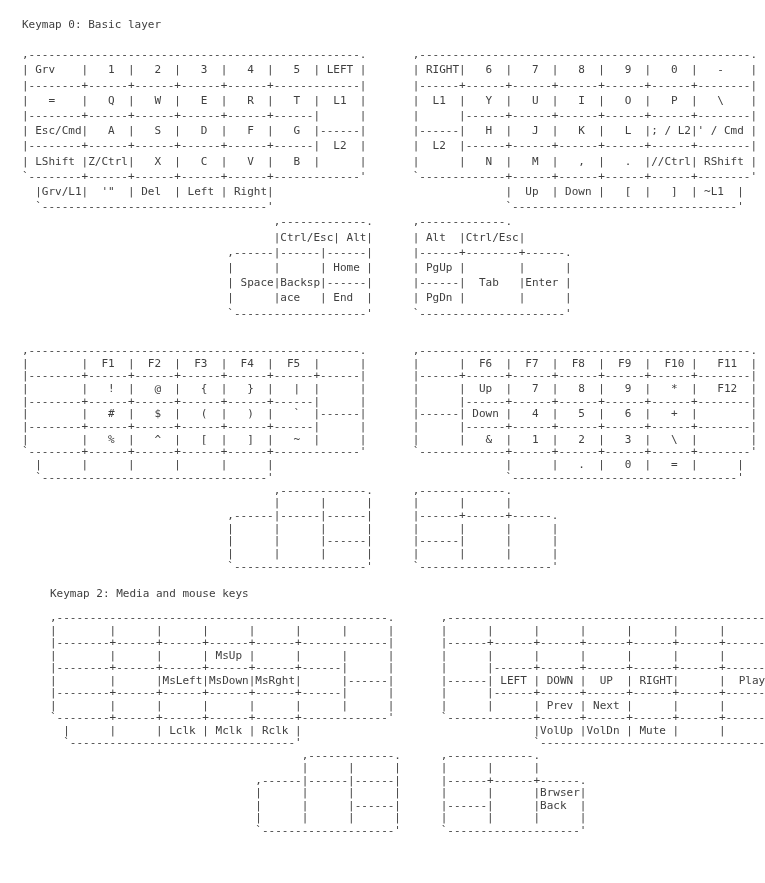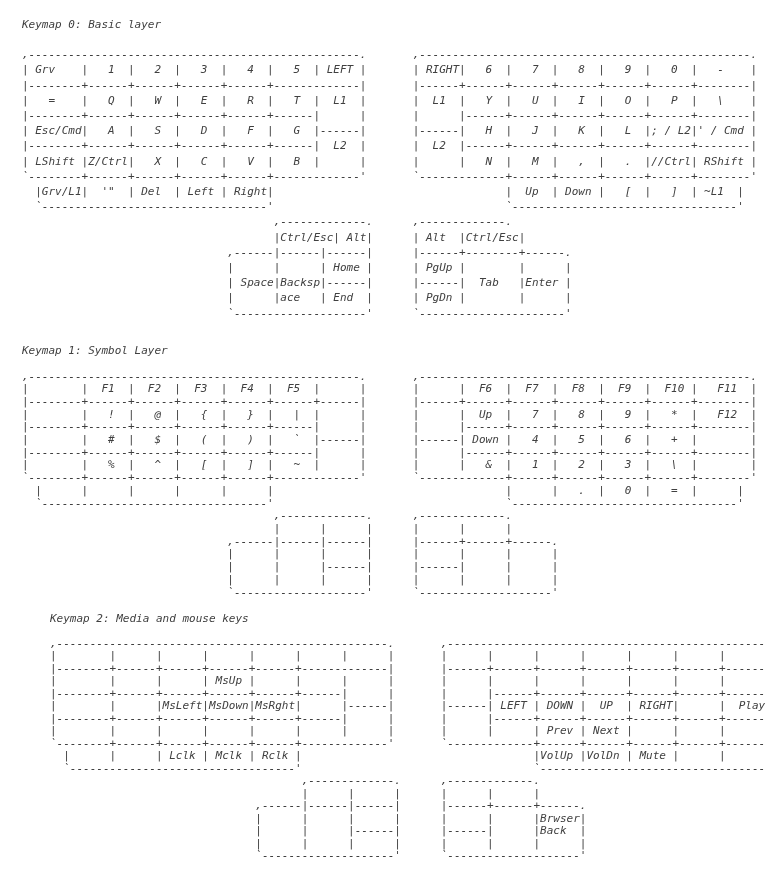--- a/index.html
+++ b/index.html
@@ -16,21 +16,20 @@
     padding: 17px 0 0 22px;
     font-family: "DejaVu Sans Mono", "Liberation Mono", monospace;
     color: #404040;
     background: #ffffff;
   }
   pre {
     margin: 0;
     font-family: inherit;
     font-size: 11px;
     white-space: pre;
-    font-style: italic;
   }
   .section { display: block; }
   .s0 pre { line-height: 15.2px; }
   .s1 pre { line-height: 12.7px; }
   .s2 pre { line-height: 12.5px; margin-left: 28px; }
   .s0 .diagram { margin-top: 15px; }
   .s1 .diagram { margin-top: 13px; }
   .s2 .diagram { margin-top: 12px; }
   .s0 { margin-bottom: 24px; }
   .s1 { margin-bottom: 14px; }
@@ -56,21 +55,20 @@
                                       ,-------------.      ,-------------.
                                       |Ctrl/Esc| Alt|      | Alt  |Ctrl/Esc|
                                ,------|------|------|      |------+--------+------.
                                |      |      | Home |      | PgUp |        |      |
                                | Space|Backsp|------|      |------|  Tab   |Enter |
                                |      |ace   | End  |      | PgDn |        |      |
                                `--------------------'      `----------------------'</pre>
   </div>
 
   <div class="section s1">
-    <pre class="title">Keymap 1: Symbol Layer</pre>
     <pre class="diagram">,--------------------------------------------------.       ,--------------------------------------------------.
 |        |  F1  |  F2  |  F3  |  F4  |  F5  |      |       |      |  F6  |  F7  |  F8  |  F9  |  F10 |   F11  |
 |--------+------+------+------+------+------+------|       |------+------+------+------+------+------+--------|
 |        |   !  |   @  |   {  |   }  |   |  |      |       |      |  Up  |   7  |   8  |   9  |   *  |   F12  |
 |--------+------+------+------+------+------|      |       |      |------+------+------+------+------+--------|
 |        |   #  |   $  |   (  |   )  |   `  |------|       |------| Down |   4  |   5  |   6  |   +  |        |
 |--------+------+------+------+------+------|      |       |      |------+------+------+------+------+--------|
 |        |   %  |   ^  |   [  |   ]  |   ~  |      |       |      |   &amp;  |   1  |   2  |   3  |   \  |        |
 `--------+------+------+------+------+-------------'       `-------------+------+------+------+------+--------'
   |      |      |      |      |      |                                   |      |   .  |   0  |   =  |      |

